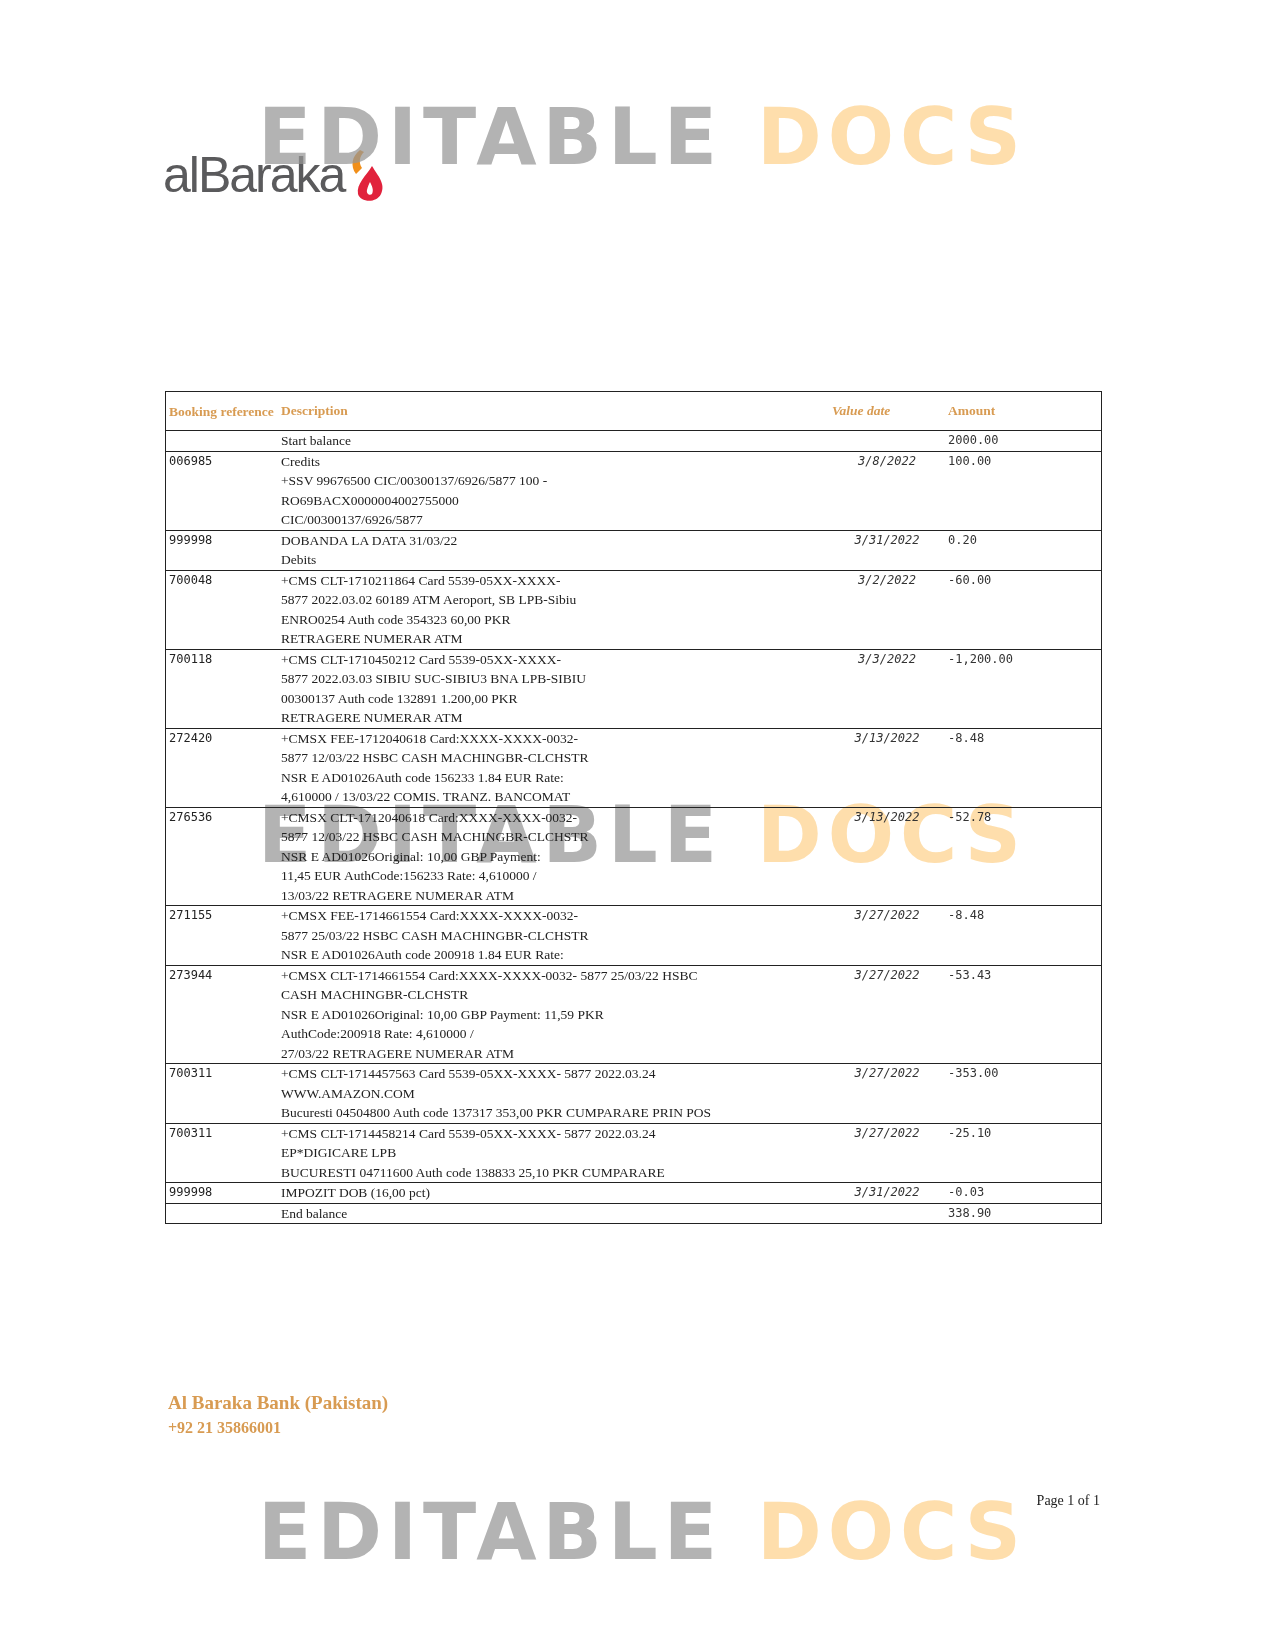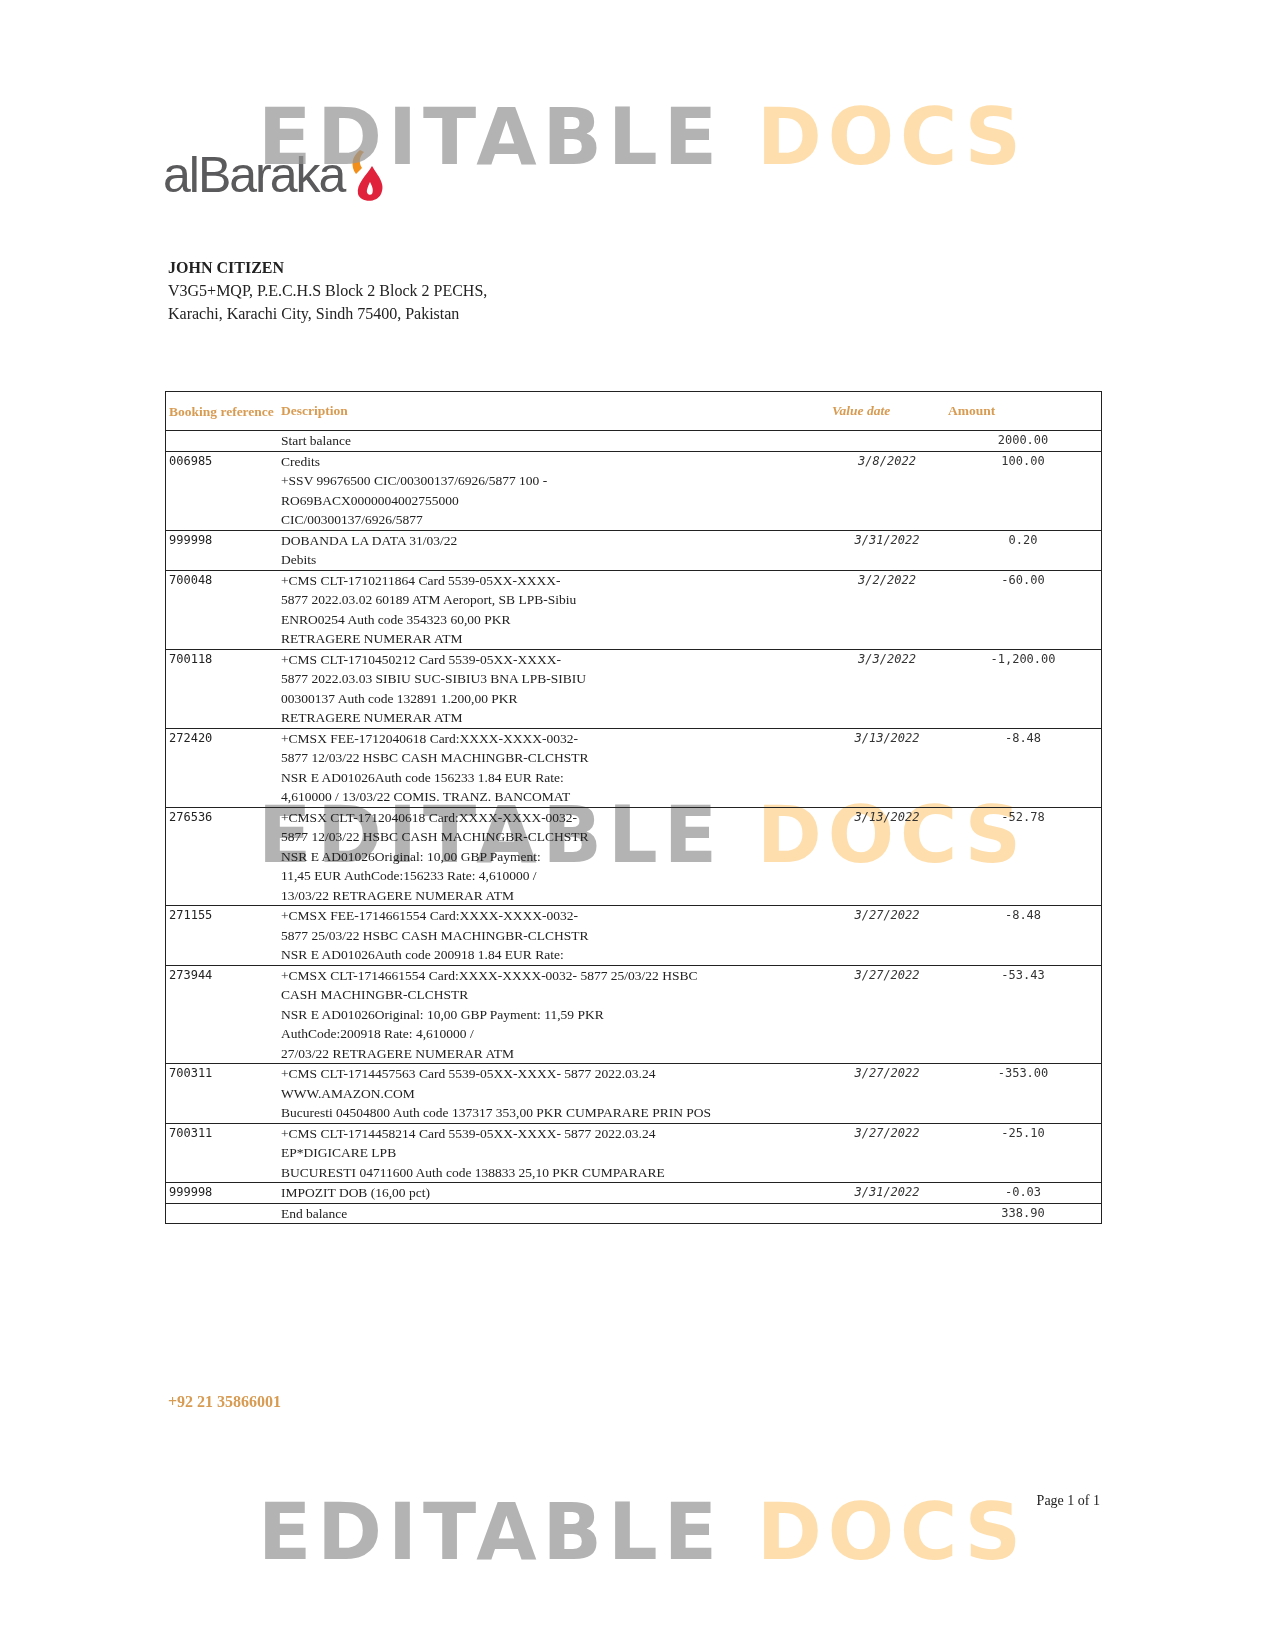--- a/index.html
+++ b/index.html
@@ -27,21 +27,21 @@
 
     
     table.tx { position: absolute; left: 165px; top: 391px; width: 937px; border-collapse: collapse;
                font-size: 13.5px; line-height: 19.5px; }
     table.tx td, table.tx th { padding: 0 3px; vertical-align: top; }
     table.tx tr { border-bottom: 1.5px solid #222; }
     table.tx { border: 1.5px solid #222; }
     table.tx th { color: #d89b52; font-weight: bold; text-align: left; font-size: 13.5px; height: 38px; vertical-align: middle; }
     th.c-ref { width: 106px; line-height: 17px; }
     th.c-date, td.c-date { width: 110px; text-align: center; font-style: italic; }
-    th.c-amt, td.c-amt { width: 150px; text-align: center; }
+    th.c-amt, td.c-amt { width: 150px; text-align: left; }
     td.c-ref { font-family: "DejaVu Sans Mono", "Liberation Mono", monospace; font-size: 12px; margin-top: 11px; }
     td.c-date, td.c-amt { font-family: "DejaVu Sans Mono", "Liberation Mono", monospace; font-size: 12px; color: #333; }
     td.c-desc { white-space: pre-line; }
 
     
     .footer { position: absolute; left: 168px; top: 1390px; color: #d89b52; }
     .footer .bank { font-size: 19px; font-weight: bold; line-height: 26px; }
     .footer .line { font-size: 16px; line-height: 23px; font-weight: bold; }
     .pageno { position: absolute; right: 175px; top: 1493px; font-size: 14px; }
   </style>
@@ -61,25 +61,20 @@
   <div class="wm" style="top:98px;">
     <span class="a">EDITABLE</span><span class="b">DOCS</span>
   </div>
   <div class="wm" style="top:796px;">
     <span class="a">EDITABLE</span><span class="b">DOCS</span>
   </div>
   <div class="wm" style="top:1493px;">
     <span class="a">EDITABLE</span><span class="b">DOCS</span>
   </div>
 
-  <div class="addr">
-    <div class="name">JOHN CITIZEN</div>
-    <div>V3G5+MQP, P.E.C.H.S Block 2 Block 2 PECHS,</div>
-    <div>Karachi, Karachi City, Sindh 75400, Pakistan</div>
-  </div>
 
 
   <table class="tx">
     <thead>
       <tr>
         <th class="c-ref">Booking reference</th>
         <th class="c-desc">Description</th>
         <th class="c-date">Value date</th>
         <th class="c-amt">Amount</th>
       </tr>
@@ -187,17 +182,18 @@
         <tr>
           <td class="c-ref"></td>
           <td class="c-desc">End balance</td>
           <td class="c-date"></td>
           <td class="c-amt">338.90</td>
         </tr>
       </tbody>
   </table>
 
   <div class="footer">
+    <div class="bank">Al Baraka Bank (Pakistan)</div>
     <div class="line">+92 21 35866001</div>
   </div>
 
   <div class="pageno">Page 1 of 1</div>
 </div>
 
 </body></html>

